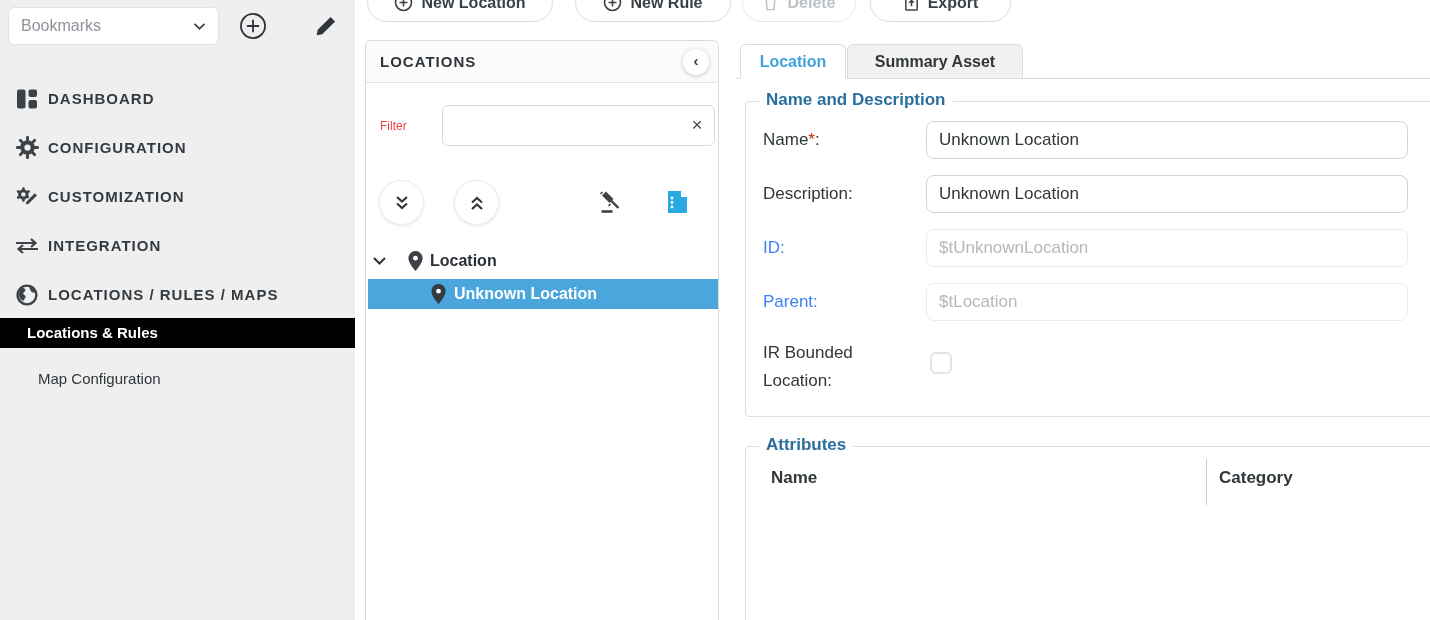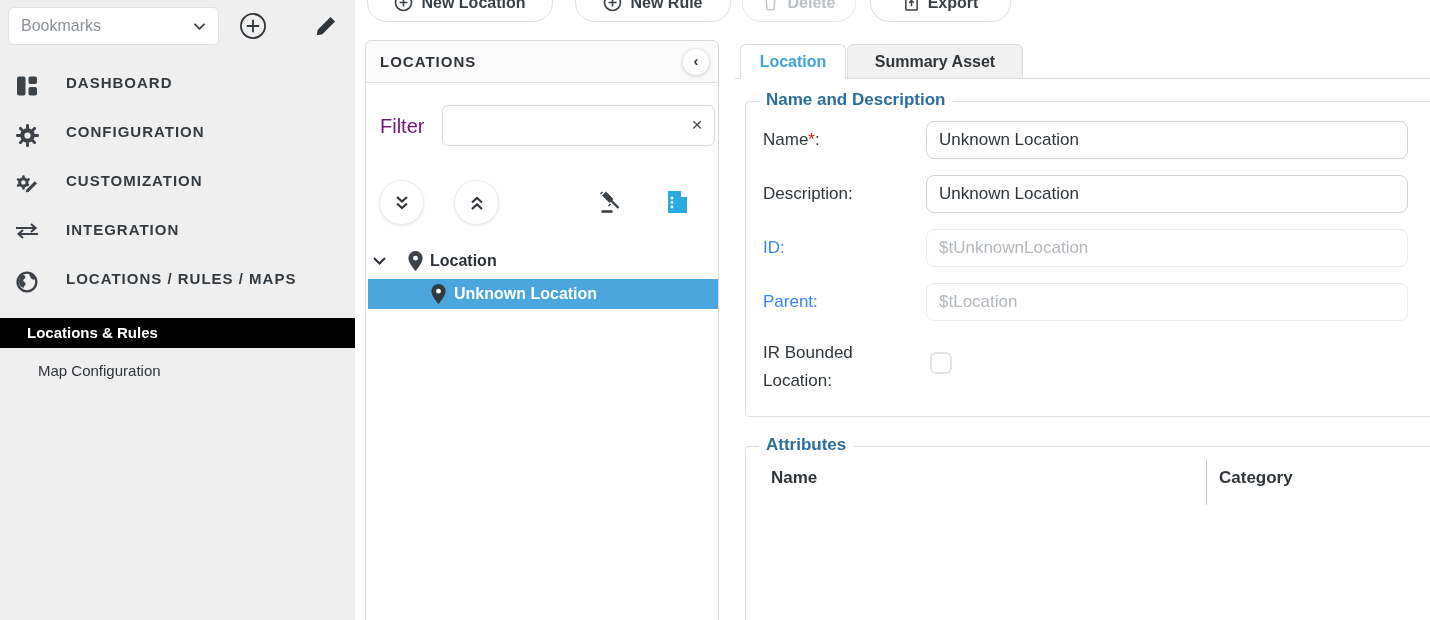--- a/index.html
+++ b/index.html
@@ -9,21 +9,21 @@
     font-family:"Liberation Sans","DejaVu Sans",sans-serif; background:#fff; color:#333a40;
   }
   
   .sidebar { position:absolute; left:0; top:0; width:355px; height:620px; background:#efefef; }
   .bookmarks {
     position:absolute; left:8px; top:7px; width:211px; height:38px; background:#fff;
     border:1px solid #e2e2e2; border-radius:6px; display:flex; align-items:center;
     justify-content:space-between; padding:0 12px; font-size:16px; color:#8d9399; cursor:pointer;
   }
   .round-icon-btn { position:absolute; background:none; border:none; cursor:pointer; color:#2f353a; }
-  .nav-item { display:flex; align-items:flex-start; gap:26px; height:49px; padding-left:14px;
+  .nav-item { display:flex; align-items:center; gap:8px; height:49px; padding-left:14px;
     font-size:15px; font-weight:700; letter-spacing:1px; color:#343b40; cursor:pointer; }
   .nav-list { position:absolute; left:0; top:74px; width:100%; }
   .nav-icon { width:26px; display:flex; justify-content:center; }
   .sub-item { height:30px; line-height:30px; padding-left:27px; font-size:15px; color:#2f353a; cursor:pointer; }
   .sub-item.selected { background:#000000; color:#fff; font-weight:700; }
   .sub-list { position:absolute; left:0; top:318px; width:100%; }
   
   .tb-btn {
     position:absolute; top:-17px; height:39px; background:#fff; border:1px solid #dcdcdc;
     border-radius:20px; display:flex; align-items:center; justify-content:center; gap:8px;
@@ -34,21 +34,21 @@
   
   .loc-panel { position:absolute; left:365px; top:40px; width:354px; height:581px;
     background:#fff; border:1px solid #d9d9d9; border-radius:6px 6px 0 0; }
   .loc-header { position:absolute; left:0; top:0; width:100%; height:42px; background:#fbfbfb;
     border-bottom:1px solid #e3e3e3; border-radius:6px 6px 0 0; display:flex; align-items:center;
     justify-content:space-between; padding:0 9px 0 14px; font-size:15px; font-weight:700;
     letter-spacing:1px; color:#2f353a; }
   .collapse-btn { width:26px; height:26px; border-radius:50%; background:#fff; border:none;
     box-shadow:0 1px 4px rgba(0,0,0,.22); color:#3a4146; font-size:15px; font-weight:700;
     cursor:pointer; display:flex; align-items:center; justify-content:center; padding-bottom:2px; }
-  .filter-label { position:absolute; left:14px; top:71px; font-size:20px; color:#701a75; line-height:28px; }
+  .filter-label { position:absolute; left:14px; top:71px; font-size:12px; color:#ef4444; line-height:28px; }
   .filter-input { position:absolute; left:76px; top:64px; width:273px; height:41px;
     border:1px solid #d9d9d9; border-radius:6px; font-size:16px; padding:0 30px 0 12px;
     color:#333a40; outline:none; font-family:inherit; background:#fff; }
   .filter-clear { position:absolute; left:320px; top:73px; width:22px; height:22px; border:none;
     background:none; color:#4a5055; font-size:19px; cursor:pointer; line-height:22px; }
   .circle-btn { position:absolute; width:45px; height:45px; border-radius:50%; background:#fff;
     border:1px solid #ececec; box-shadow:0 1px 3px rgba(0,0,0,.10); cursor:pointer;
     display:flex; align-items:center; justify-content:center; }
   .tree-icon-btn { position:absolute; background:none; border:none; cursor:pointer; padding:0; }
   .tree-row1 { position:absolute; left:6px; top:206px; height:28px; display:flex; align-items:center;
@@ -216,21 +216,21 @@
           </svg>
         </span>
         <span>LOCATIONS / RULES / MAPS</span>
       </div>
     </div>
 
     <div class="sub-list">
       <div class="sub-item selected">
         <span>Locations &amp; Rules</span>
       </div>
-      <div class="sub-item" style="margin-top:8px;padding-left:38px;">
+      <div class="sub-item" style="margin-top:16px;padding-left:38px;">
         <span>Map Configuration</span>
       </div>
     </div>
   </div>
 
   <div class="loc-panel">
     <div class="loc-header">
       <span>LOCATIONS</span>
       <button class="collapse-btn">
         <span>‹</span>

